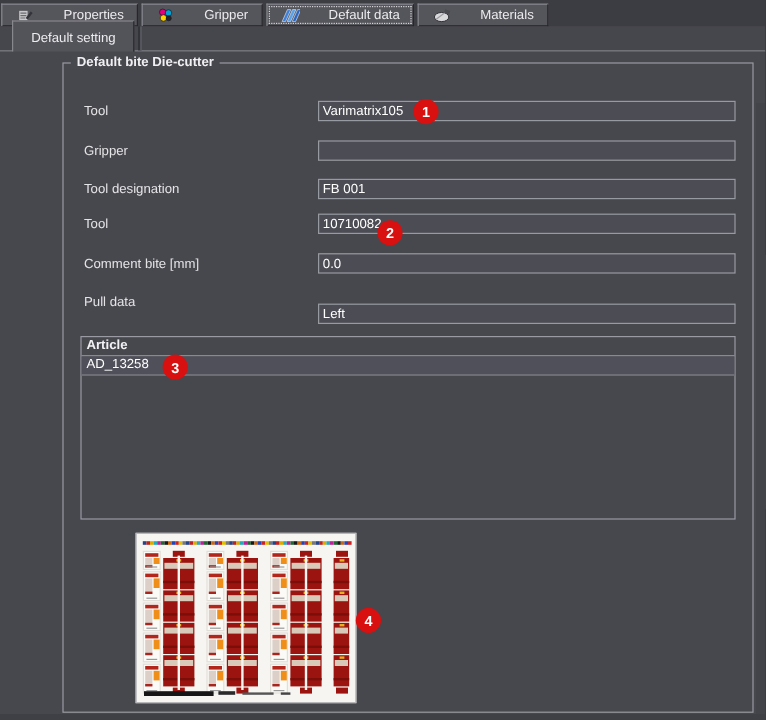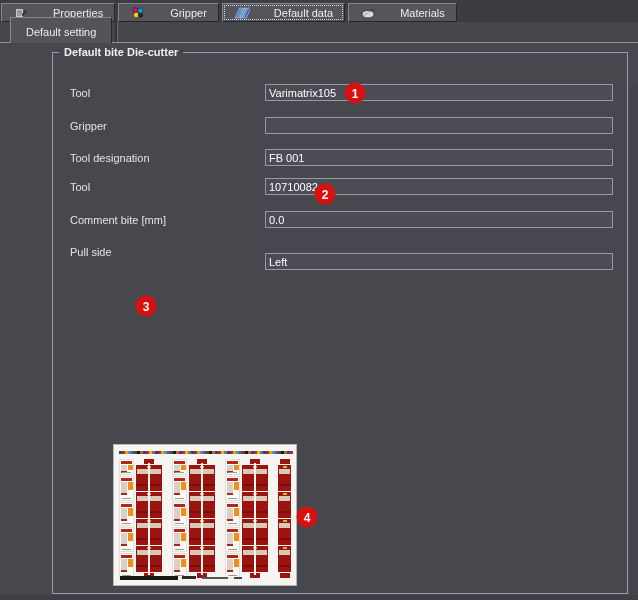--- a/index.html
+++ b/index.html
@@ -167,24 +167,30 @@
       <div class="form-label" style="top: 87px;">Tool</div>
       <input class="form-input" type="text" value="Varimatrix105" style="top: 84px;">
       <div class="form-label" style="top: 120px;">Gripper</div>
       <input class="form-input" type="text" style="top: 117px;">
       <div class="form-label" style="top: 152px;">Tool designation</div>
       <input class="form-input" type="text" value="FB 001" style="top: 149px;">
       <div class="form-label" style="top: 181px;">Tool</div>
       <input class="form-input" type="text" value="10710082" style="top: 178px;">
       <div class="form-label" style="top: 214px;">Comment bite [mm]</div>
       <input class="form-input" type="text" value="0.0" style="top: 211px;">
-      <div class="form-label" style="top: 246px;">Pull side</div>
+      <div class="form-label" style="top: 246px;">Pull data</div>
       <input class="form-input" type="text" value="Left" style="top: 253px;">
     </div>
 
+  <div class="article-table">
+    <div class="article-header">Article</div>
+    <div>
+        <div class="article-row">AD_13258</div>
+      </div>
+  </div>
 
   <div class="sheet">
     <div class="color-strip">
         <span class="strip-cell" style="background: rgb(34, 68, 136);"></span>
         <span class="strip-cell" style="background: rgb(187, 34, 34);"></span>
         <span class="strip-cell" style="background: rgb(221, 170, 0);"></span>
         <span class="strip-cell" style="background: rgb(34, 170, 187);"></span>
         <span class="strip-cell" style="background: rgb(187, 34, 153);"></span>
         <span class="strip-cell" style="background: rgb(34, 102, 51);"></span>
         <span class="strip-cell" style="background: rgb(24, 24, 24);"></span>

